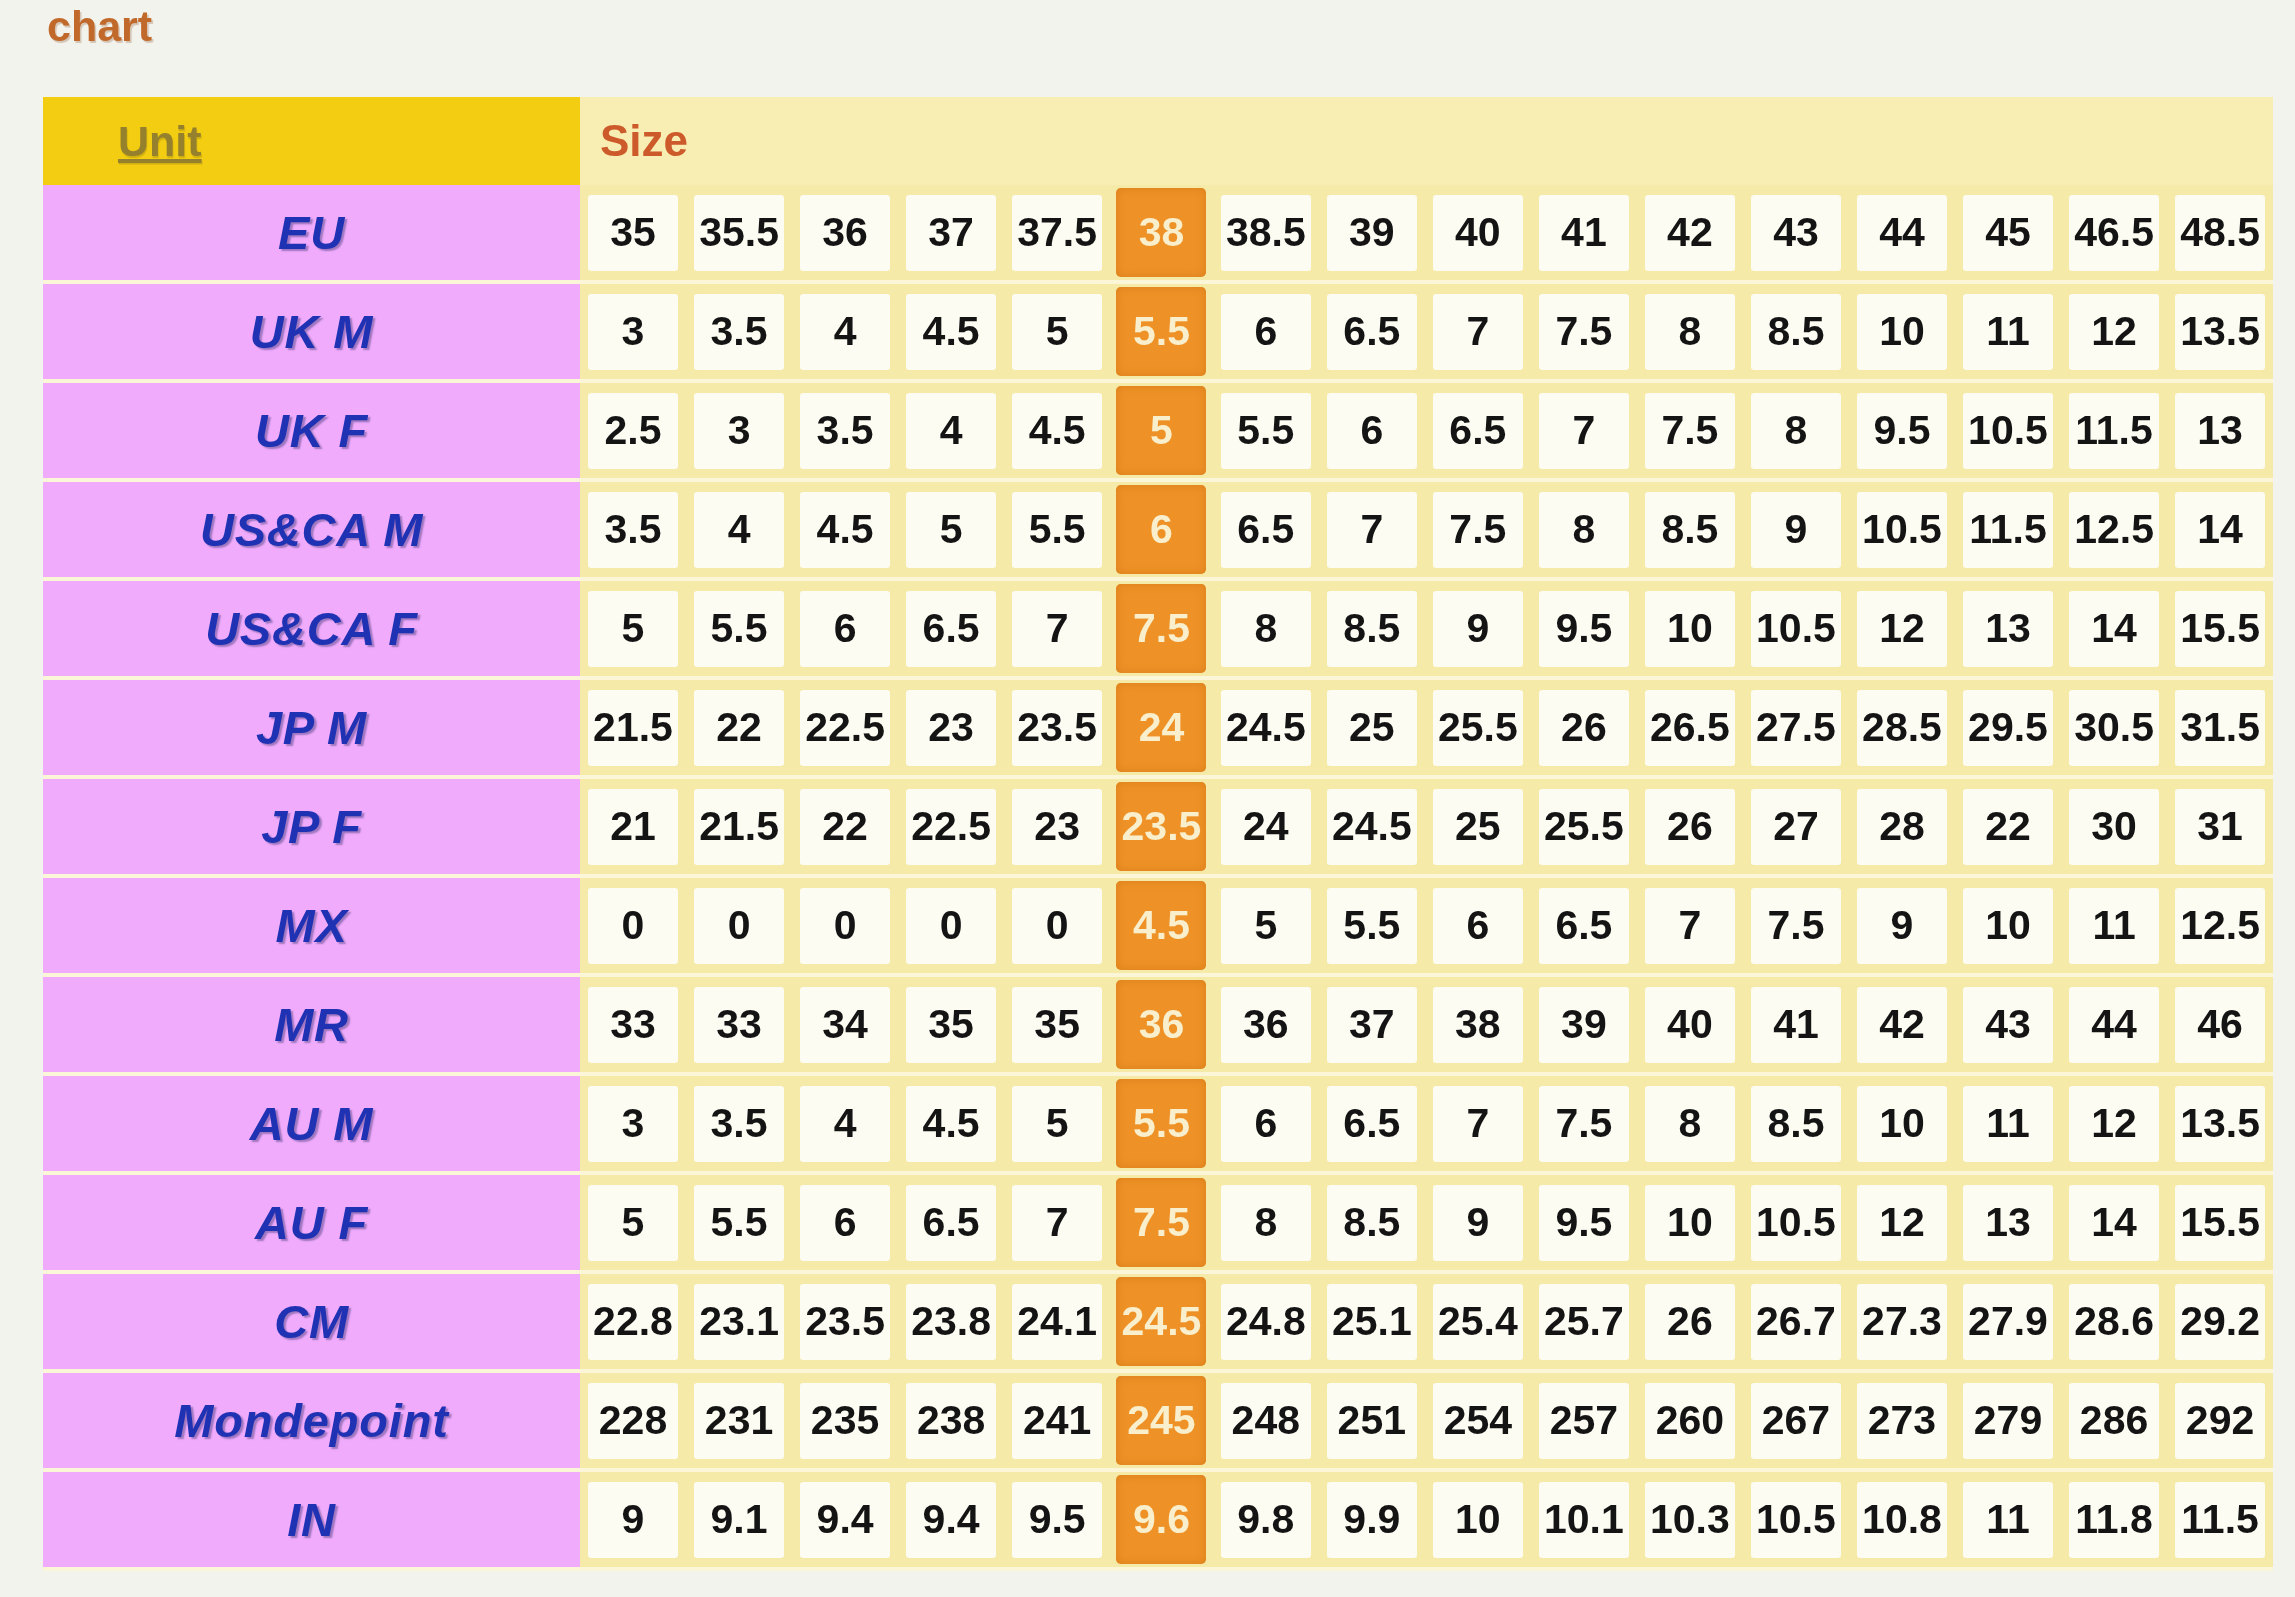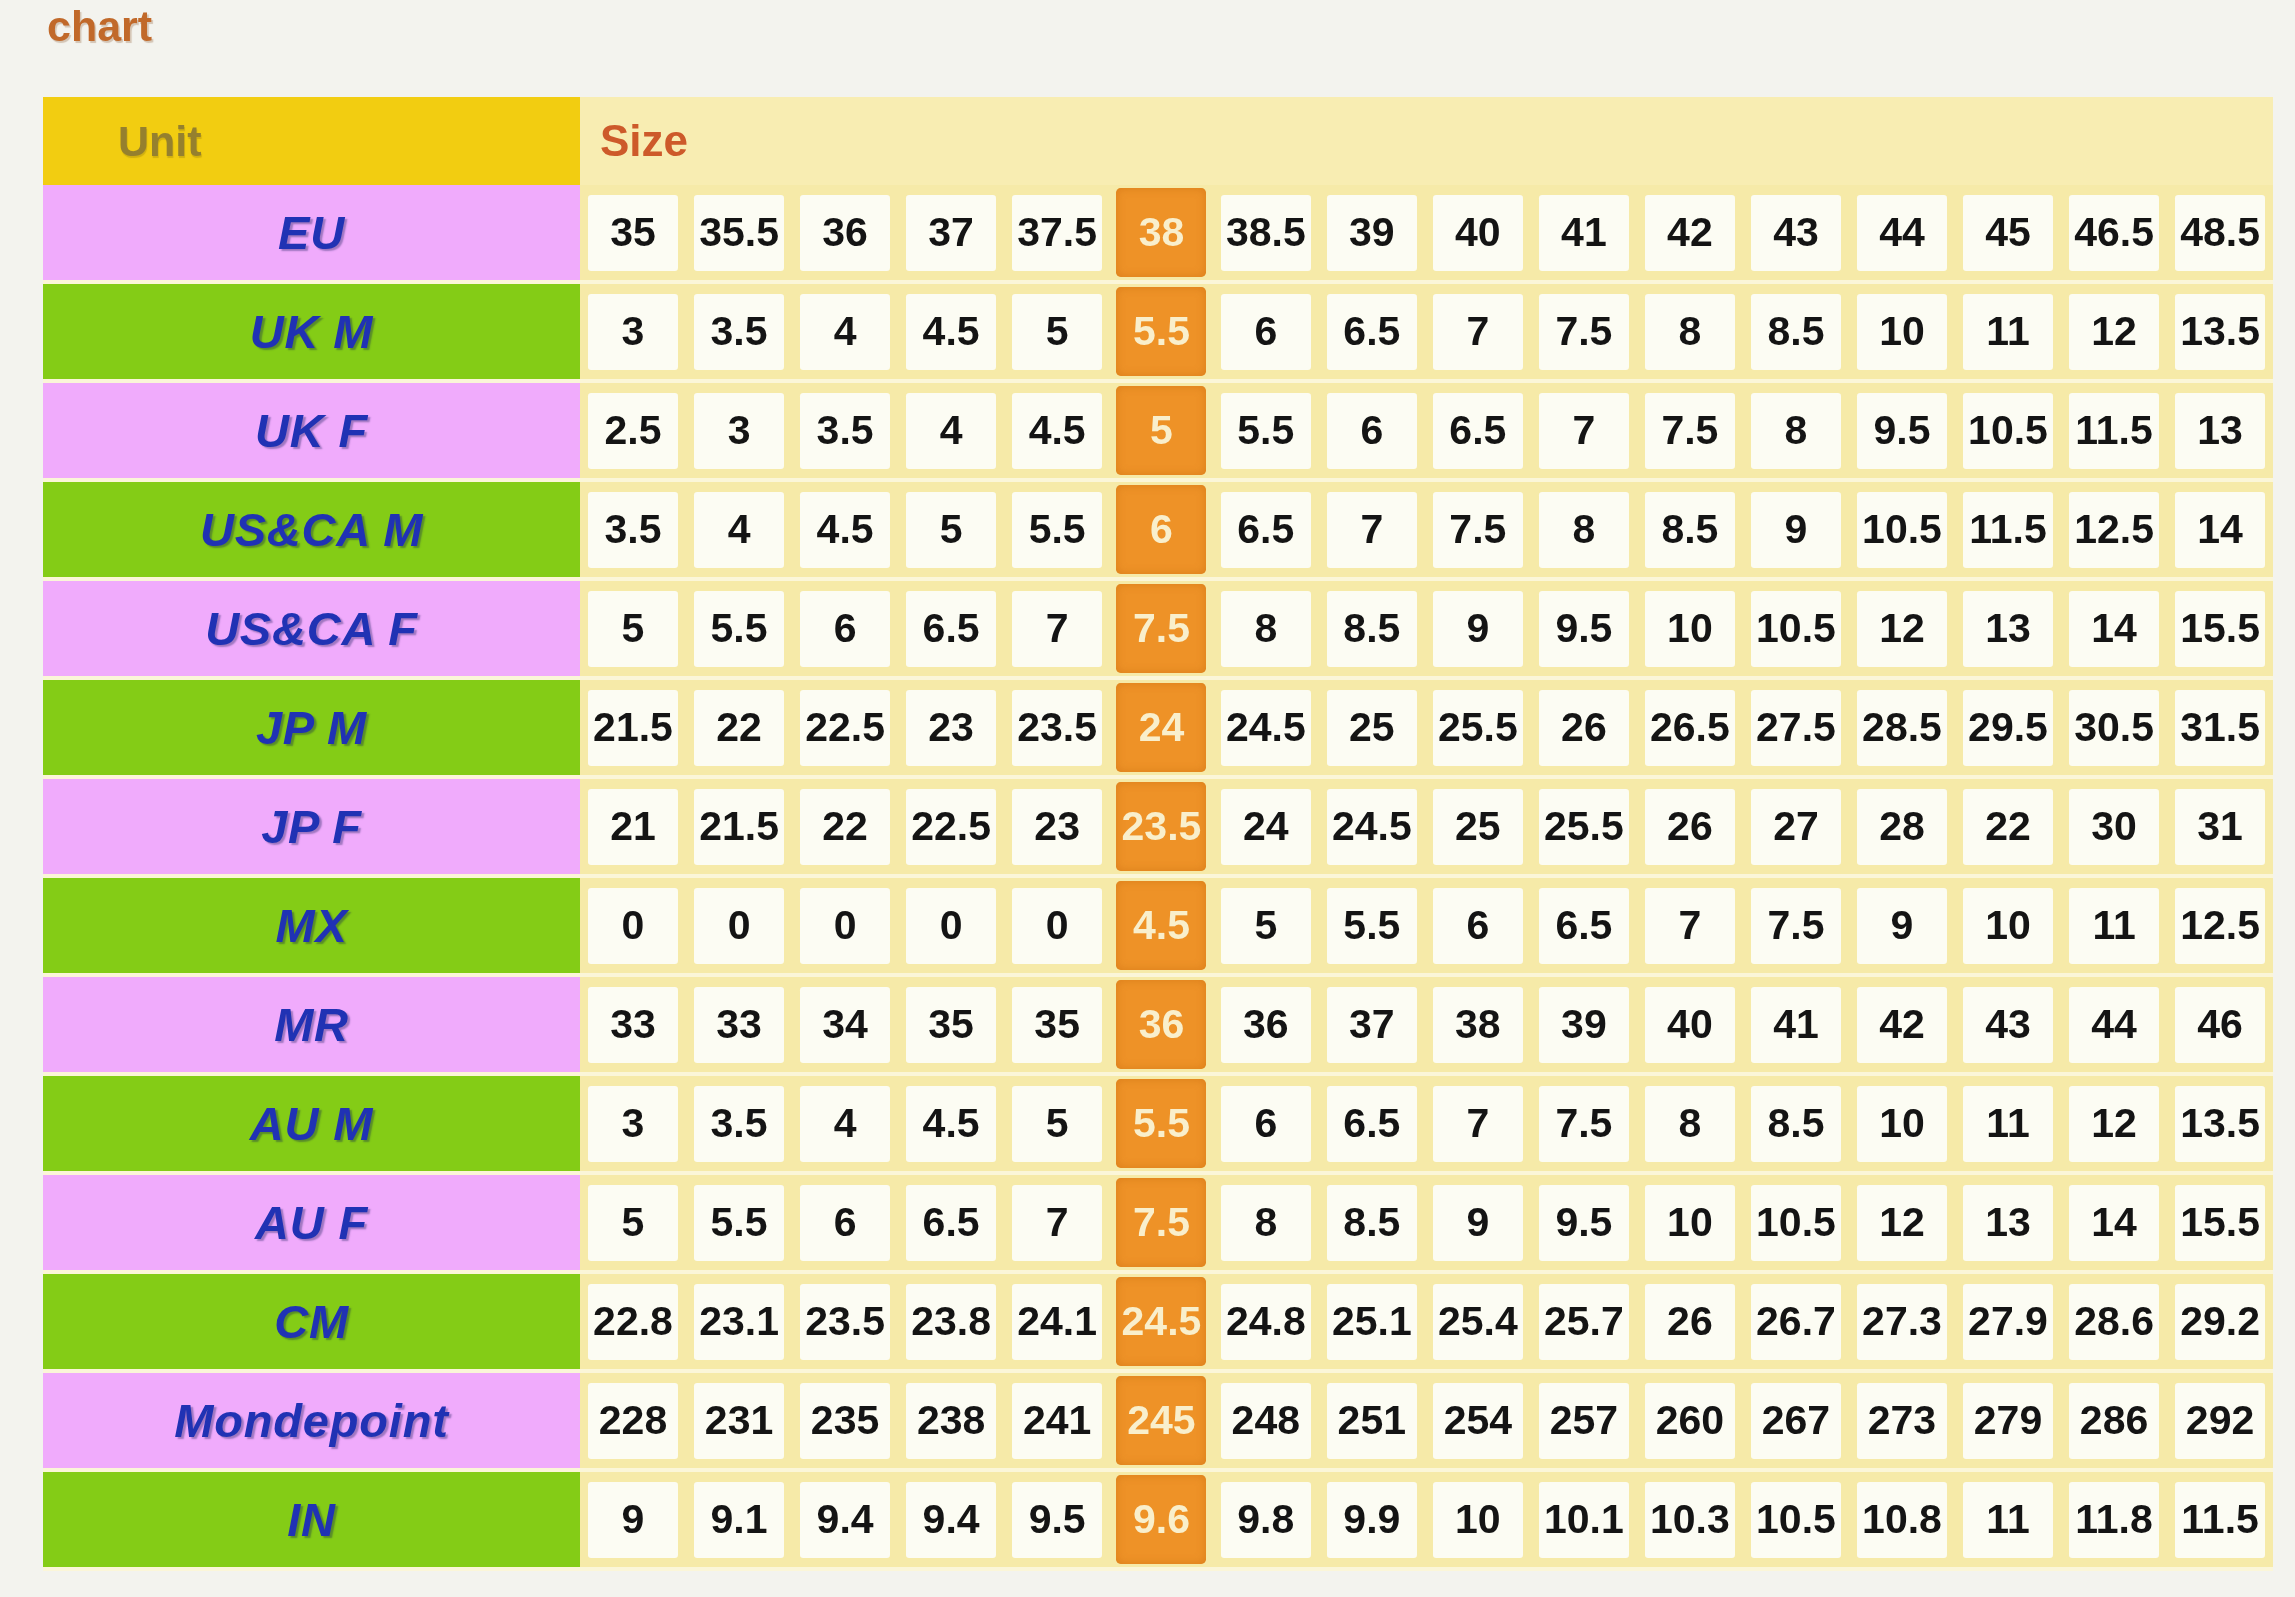--- a/index.html
+++ b/index.html
@@ -20,38 +20,39 @@
     position:absolute;left:43px;top:97px;width:2230px;
   }
   
   .header-row{display:flex;height:88px;}
   .unit-cell{
     width:537px;background:#f2cd11;
     display:flex;align-items:center;
     padding-left:75px;box-sizing:border-box;
     font-size:43px;font-weight:bold;color:#95802e;
     text-shadow:0.8px 1.6px 0.8px rgba(110,90,10,.25);
+    text-decoration:underline;
   }
   .size-cell-h{
     flex:1;background:#f8edb2;
     display:flex;align-items:center;
     padding-left:20px;box-sizing:border-box;
     font-size:44px;font-weight:bold;color:#cd5a2a;
   }
   
   .row{display:flex;height:95px;border-bottom:4.7px solid #fbf6d8;}
   .label-cell{
     width:537px;display:flex;align-items:center;justify-content:center;
     font-style:italic;font-weight:bold;font-size:47px;
     color:#2032b4;letter-spacing:0.8px;
     text-shadow:2.4px 2.4px 1.6px rgba(10,20,80,.35);
     box-sizing:border-box;
   }
   .label-pale{background:#f0abfc;}
-  .label-gold{background:#84cc16;font-style:italic;}
+  .label-gold{background:#f0abfc;font-style:italic;}
   .cells{flex:1;display:flex;background:#f6eaa8;text-align:center;}
   .cell{
     flex:1;margin:9.5px 8px;background:#fcfcf3;
     display:flex;align-items:center;justify-content:center;
     font-size:41px;font-weight:bold;color:#141414;
     border-radius:3.2px;
   }
   .cell.hl{
     margin:3.2px 6.3px;background:#ee9227;
     color:#f9efcc;font-weight:bold;

